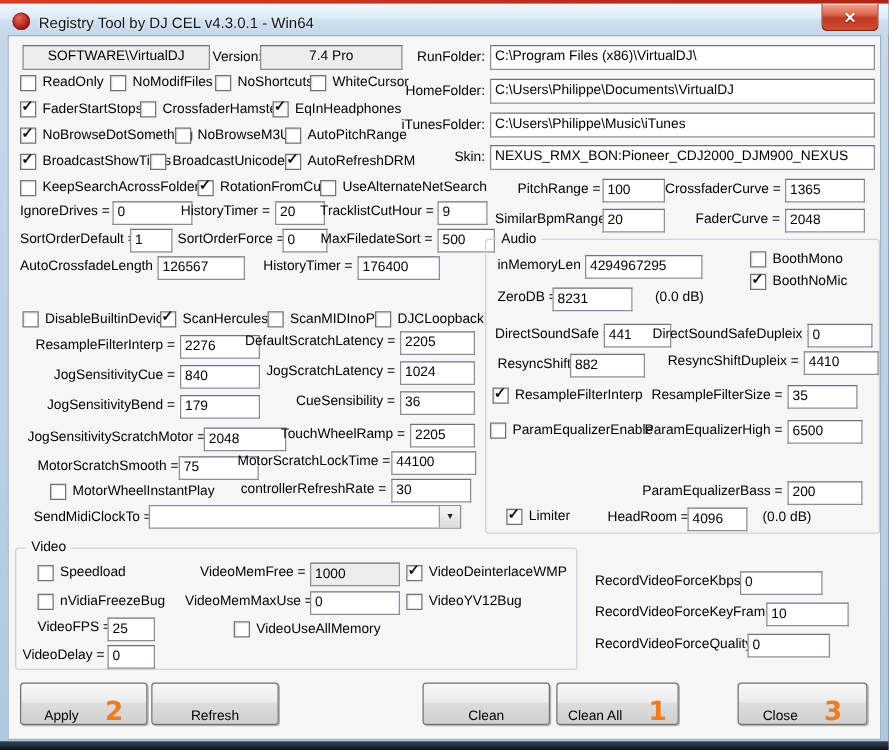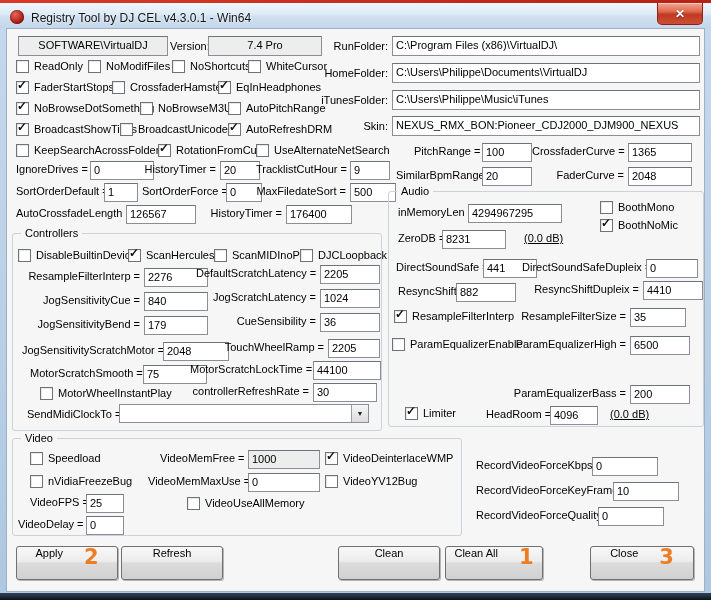--- a/index.html
+++ b/index.html
@@ -21,34 +21,34 @@
   .lblabs{position:absolute;white-space:nowrap;line-height:13px;}
   .lblabs.r{text-align:right;}
   .fld{position:absolute;height:15px;background:#fff;border:1px solid #8b8e96;border-top-color:#6e727b;
        padding:1px 3px;line-height:14px;white-space:nowrap;overflow:hidden;}
   .fld.ro{background:#ededed;}
   .fld.center{text-align:center;}
   .row{position:absolute;display:flex;align-items:flex-start;gap:4px;white-space:nowrap;}
   .row .lbl{display:inline-block;text-align:right;padding-top:2px;line-height:13px;flex:none;}
   .row .rfld{height:15px;background:#fff;border:1px solid #8b8e96;border-top-color:#6e727b;
        padding:1px 3px;line-height:14px;flex:none;overflow:hidden;}
-  .row .note{padding-top:2px;text-decoration:underline;}
+  .row .note{padding-top:2px;}
   .grp{position:absolute;border:1px solid #ccd2d8;border-radius:3px;}
   .grp .gt{position:absolute;top:-7px;left:8px;background:#f6f6f6;padding:0 4px;line-height:13px;}
   .cb{position:absolute;display:flex;align-items:center;gap:5px;line-height:13px;cursor:default;}
   .bx{width:11px;height:11px;background:#fff;border:1px solid #6f7277;box-shadow:inset 1px 1px 0 #e8e8e8;
       flex:none;position:relative;}
   .cb.on .bx::before{content:"✓";position:absolute;left:0px;top:-3px;font-size:12px;font-weight:bold;color:#101010;}
   .combo{position:absolute;height:17px;background:#fff;border:1px solid #8b8e96;display:flex;align-items:stretch;
       justify-content:flex-end;}
   .arrowbtn{width:16px;background:linear-gradient(#f6f6f6,#dcdcdc);border-left:1px solid #9a9da4;
       display:flex;align-items:center;justify-content:center;font-size:7px;color:#222;}
   .btn{position:absolute;height:32px;border:1px solid #707070;border-radius:3px;
       background:linear-gradient(#f8f8f8,#ececec 45%,#dcdcdc 50%,#d0d0d0);
-      display:flex;align-items:flex-start;justify-content:center;gap:21px;box-shadow:1px 1px 0 #b5b5b5;cursor:pointer;}
+      display:flex;align-items:flex-end;justify-content:center;gap:21px;box-shadow:1px 1px 0 #b5b5b5;cursor:pointer;}
   .badge{font-size:21px;font-weight:bold;font-family:"DejaVu Sans",sans-serif;line-height:20px;}
 </style>
 </head>
 <body>
 
 <div class="win">
   <div class="redline"></div>
   <div class="titlebar">
     <span class="appicon"></span>
     <span class="title">Registry Tool by DJ CEL v4.3.0.1 - Win64</span>
@@ -185,23 +185,20 @@
     </div>
   <div class="row" style="left:396px;top:167px">
       <span class="lbl" style="width:82px">SimilarBpmRange =</span>
       <span class="rfld" style="width:42px">20</span>
     </div>
   <div class="row" style="left:550px;top:167px">
       <span class="lbl" style="width:74px">FaderCurve =</span>
       <span class="rfld" style="width:56px">2048</span>
     </div>
 
-  <div class="grp" style="left:12px;top:233px;width:368px;height:196px">
-    <span class="gt">Controllers</span>
-  </div>
   <div class="cb" style="left:18px;top:249px">
       <span class="bx"></span>
       <span>DisableBuiltinDevice:</span>
     </div>
   <div class="cb on" style="left:128px;top:249px">
       <span class="bx"></span>
       <span>ScanHercules</span>
     </div>
   <div class="cb" style="left:214px;top:249px">
       <span class="bx"></span>

